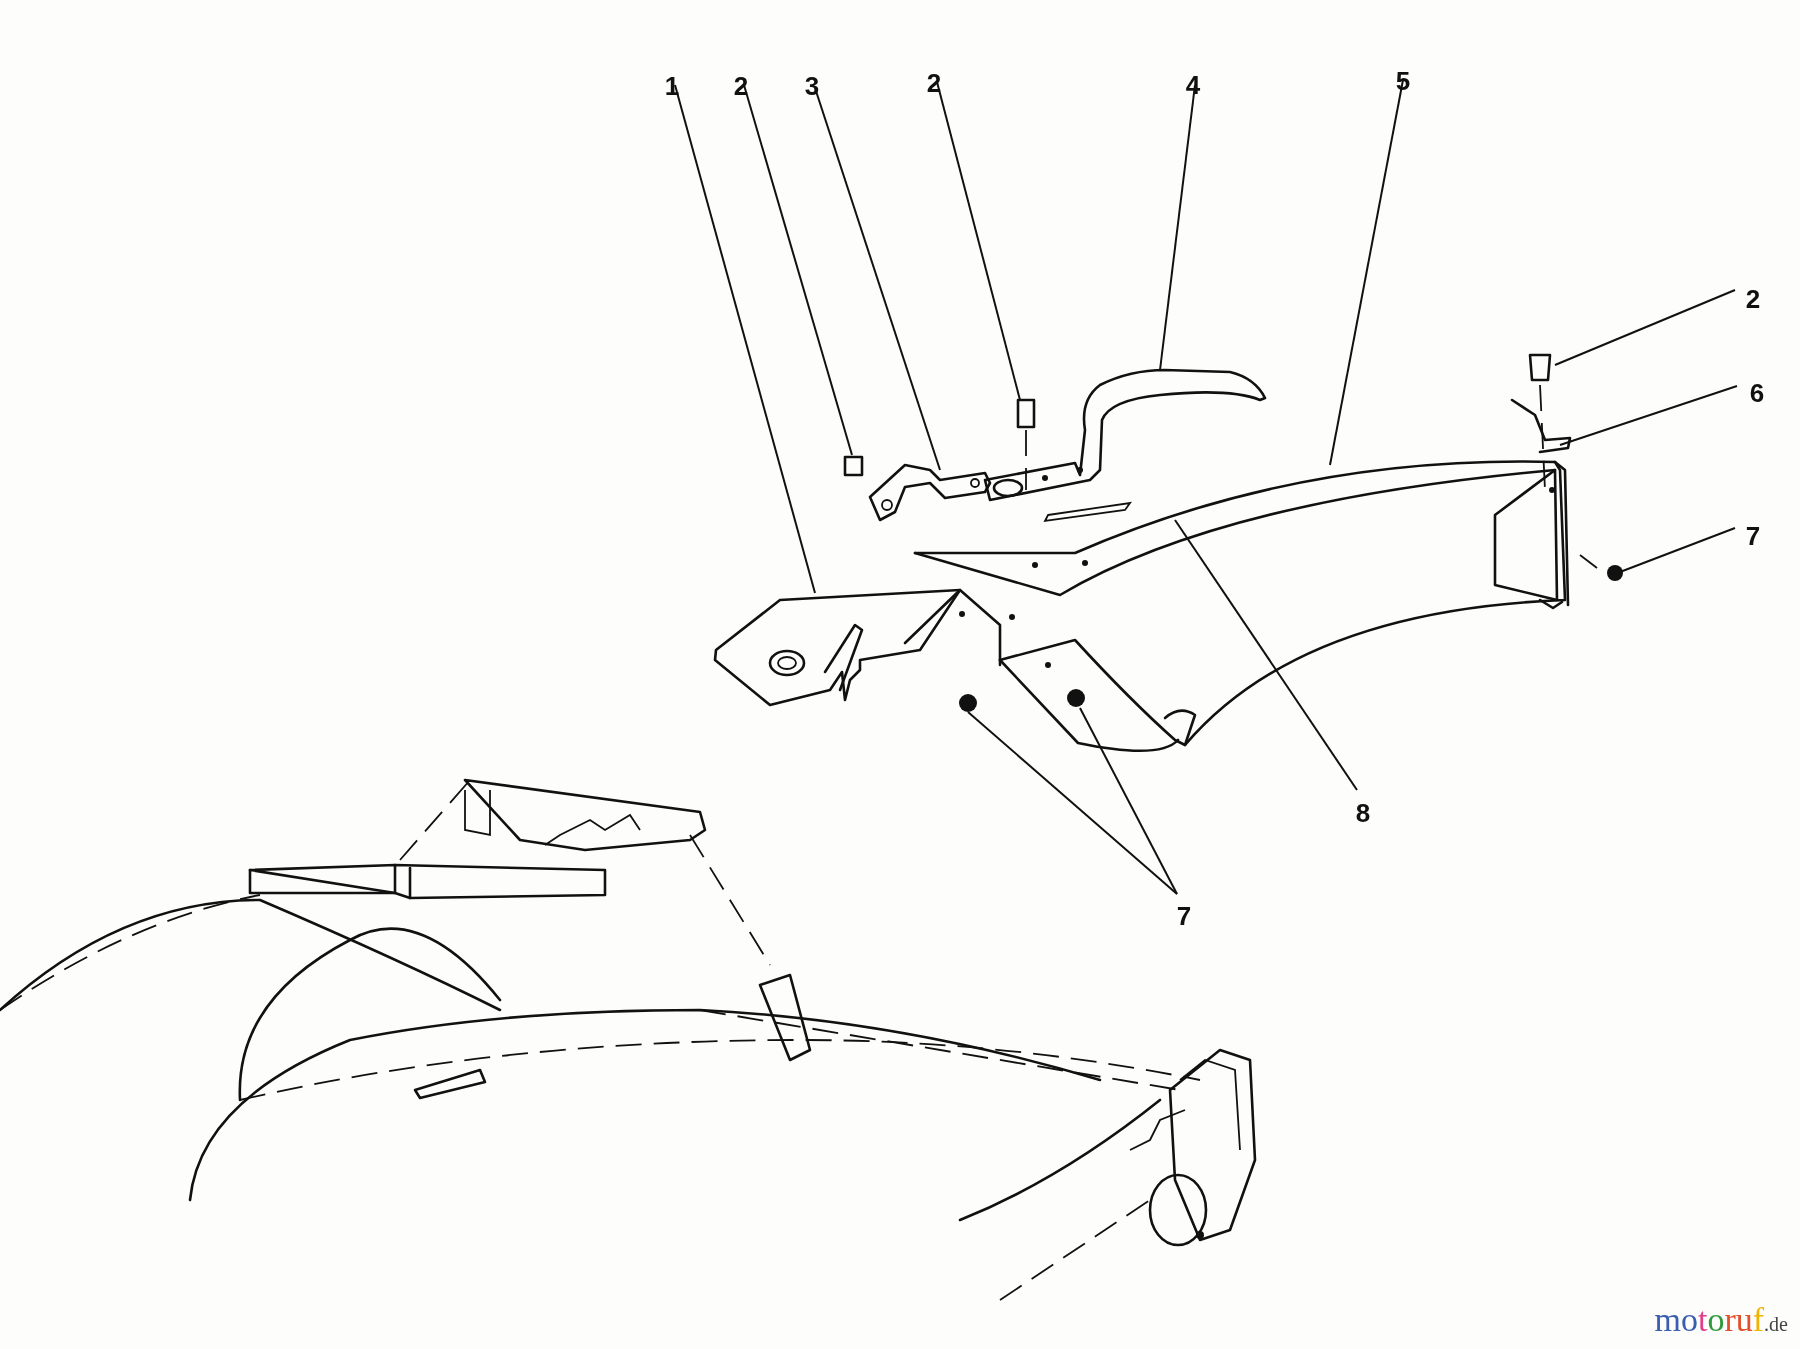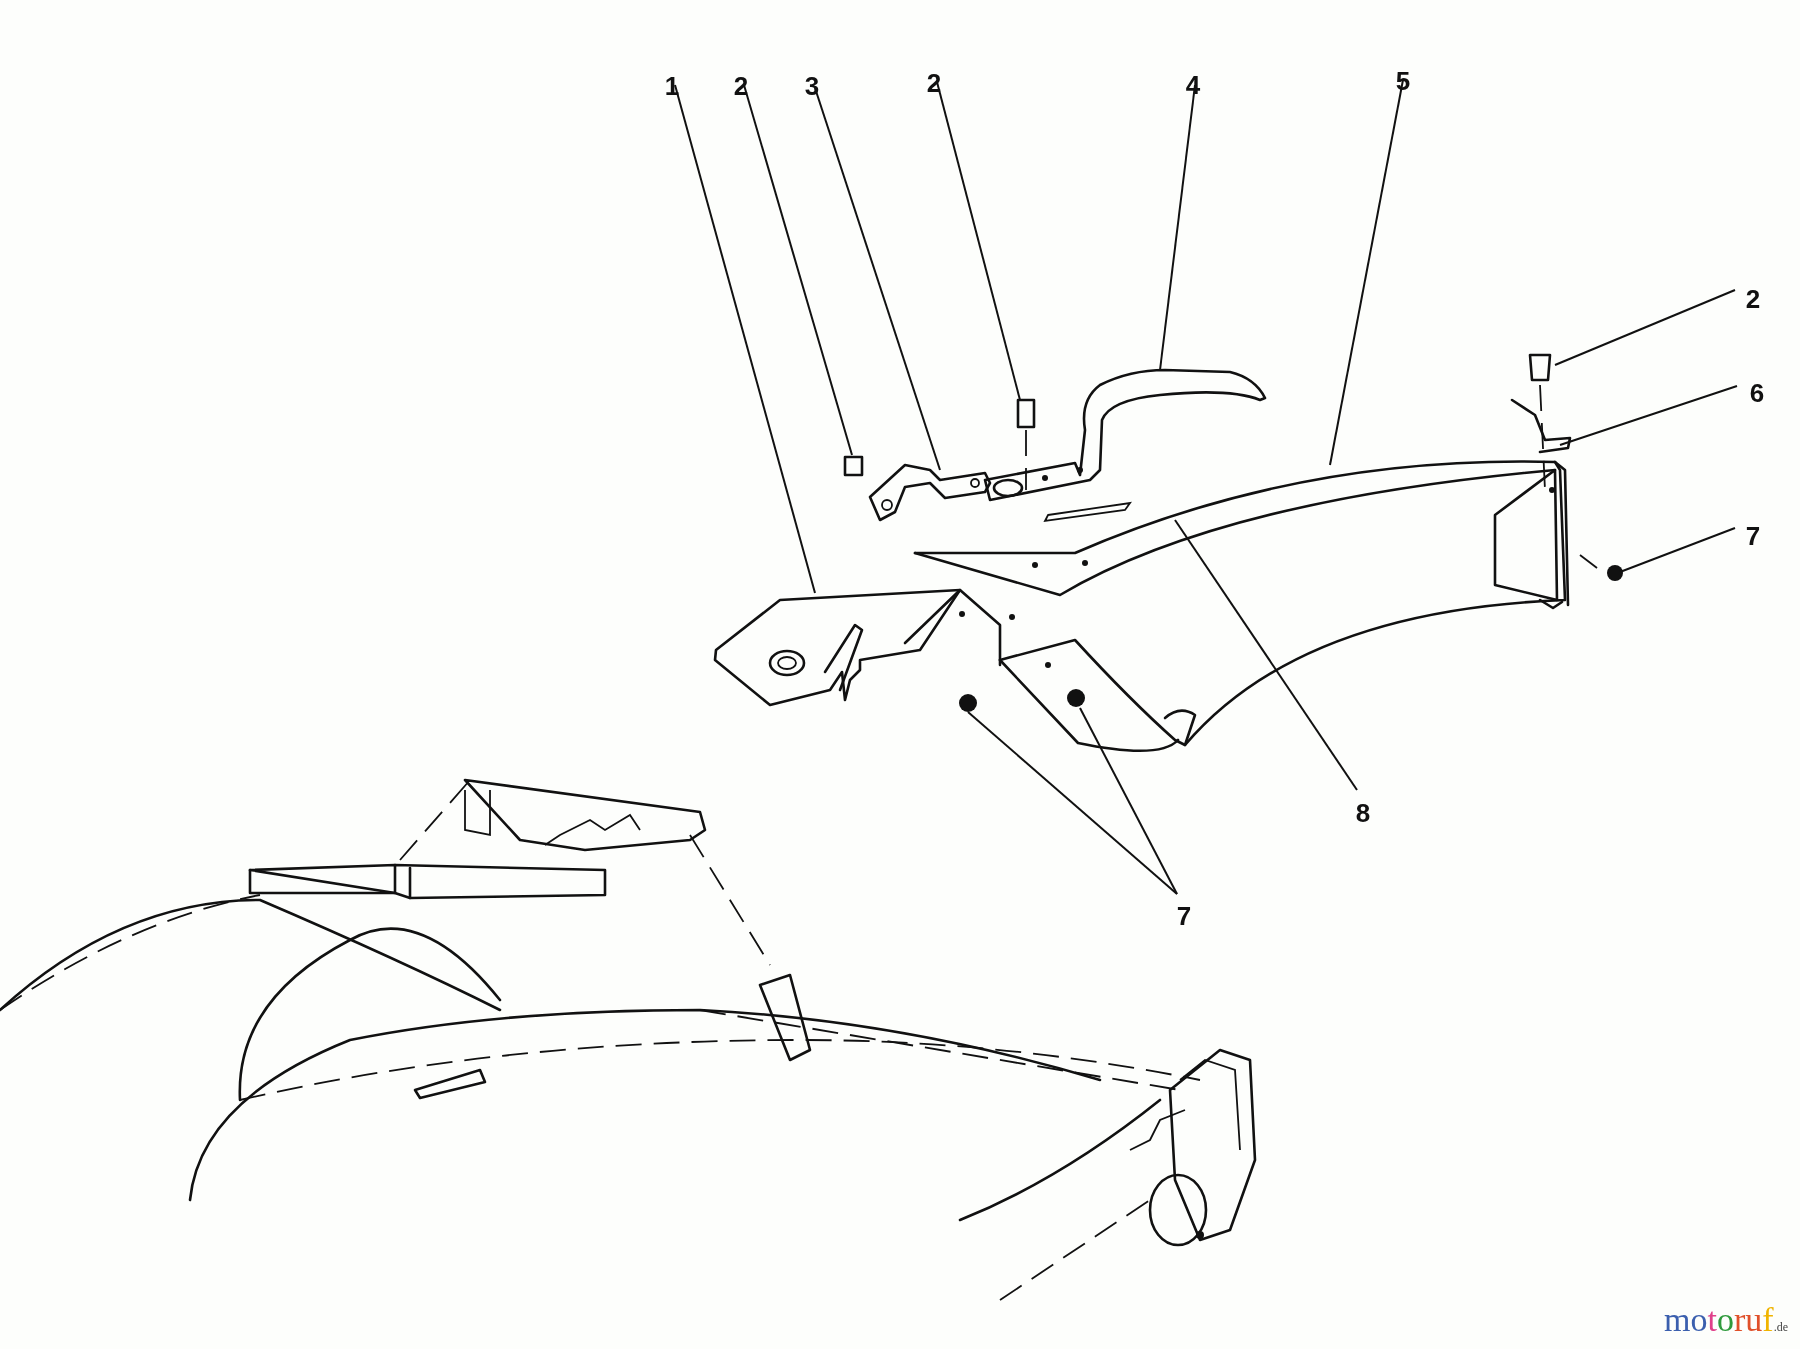--- a/index.html
+++ b/index.html
@@ -1,20 +1,20 @@
 <!DOCTYPE html>
 <html><head>
 <meta charset="utf-8">
 <style>
   html, body { margin:0; padding:0; background:#fdfefc; }
   body { width:1800px; height:1349px; position:relative; overflow:hidden; font-family:"Liberation Sans", sans-serif; }
   #diagram { position:absolute; left:0; top:0; width:1800px; height:1349px; }
   .callout { position:absolute; font-family:"Liberation Sans", sans-serif; font-weight:bold; font-size:26px; color:#111; line-height:1; transform:translateX(-50%); }
   .watermark { position:absolute; right:12px; bottom:10px; font-family:"Liberation Serif", serif; font-size:34px; letter-spacing:0px; }
-  .watermark .tld { font-size:12px; color:#444; }
+  .watermark .tld { font-size:20px; color:#444; }
   svg .ln { stroke:#111; stroke-width:2.6; fill:none; stroke-linejoin:round; stroke-linecap:round; }
   svg .thin { stroke:#111; stroke-width:1.8; fill:none; }
   svg .dash { stroke:#111; stroke-width:1.8; fill:none; stroke-dasharray:26 12; }
   svg .leader { stroke:#111; stroke-width:2; fill:none; }
   svg .solid { fill:#111; }
 </style>
 </head>
 <body>
 
 <svg id="diagram" width="1800" height="1349" viewBox="0 0 1800 1349">

